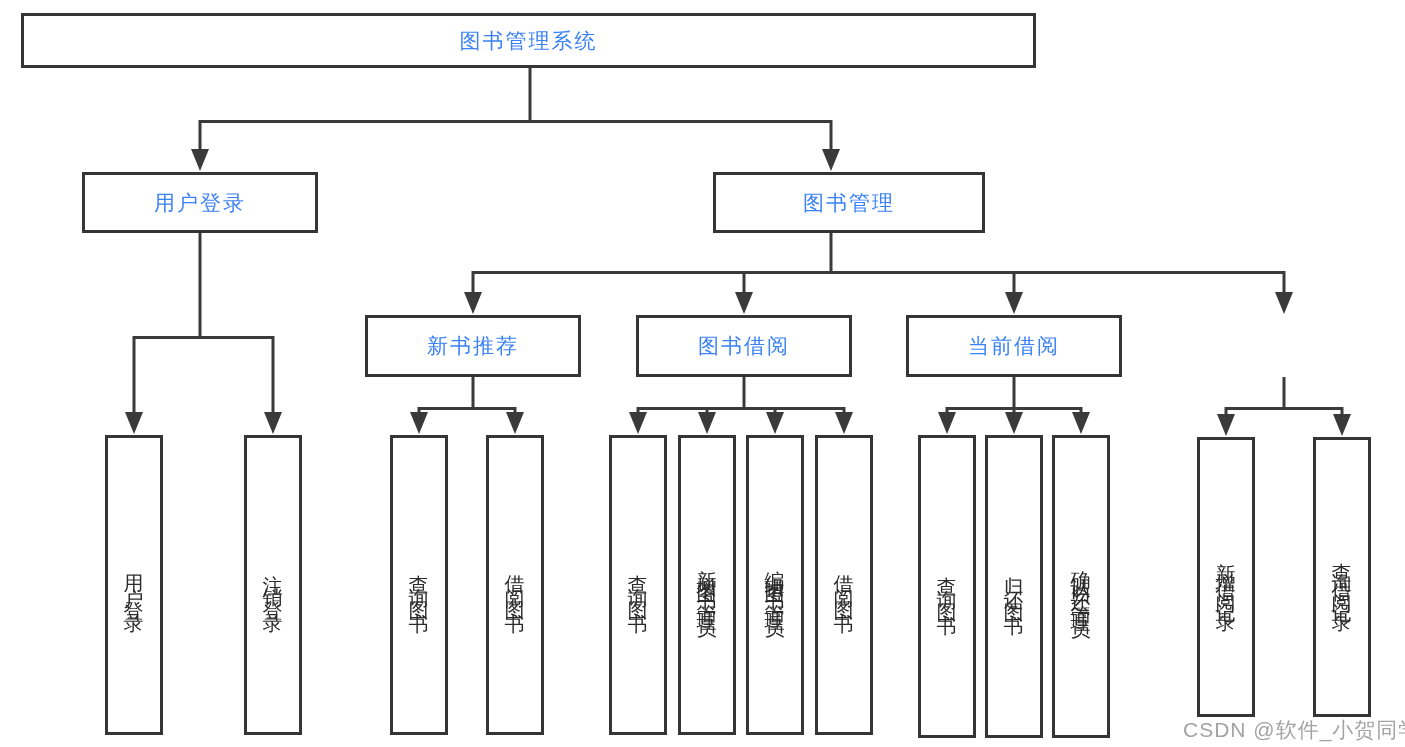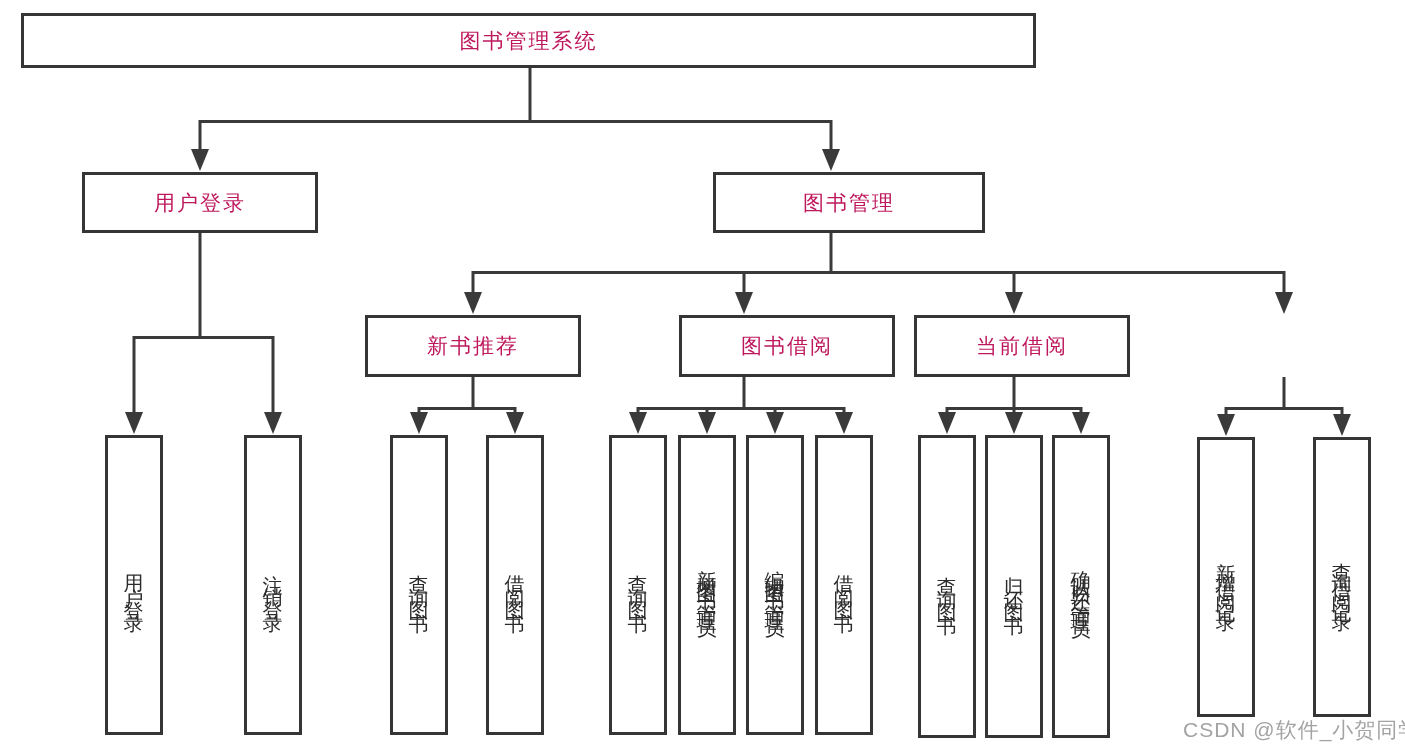--- a/index.html
+++ b/index.html
@@ -14,21 +14,21 @@
   .connectors { position: absolute; left: 0; top: 0; z-index: 1; }
   .hnode {
     position: absolute;
     box-sizing: border-box;
     border: 3px solid #353535;
     background: #ffffff;
     display: flex;
     align-items: center;
     justify-content: center;
     font-size: 21px;
-    color: #be185d;
+    color: #3b82f6;
     letter-spacing: 2px;
     z-index: 2;
   }
   .vnode {
     position: absolute;
     box-sizing: border-box;
     border: 3px solid #353535;
     background: #ffffff;
     display: flex;
     align-items: center;
@@ -102,22 +102,22 @@
       <polygon points="1333,414 1351,414 1342,436"></polygon>
     </g>
   </svg>
 
   <div class="hnode" style="left:21px; top:13px; width:1015px; height:55px;">图书管理系统</div>
 
   <div class="hnode" style="left:82px; top:172px; width:236px; height:61px;">用户登录</div>
   <div class="hnode" style="left:713px; top:172px; width:272px; height:61px;">图书管理</div>
 
   <div class="hnode" style="left:365px; top:315px; width:216px; height:62px;text-align:right;">新书推荐</div>
-  <div class="hnode" style="left:636px; top:315px; width:216px; height:62px;margin-left:43px;">图书借阅</div>
-  <div class="hnode" style="left:906px; top:315px; width:216px; height:62px;margin-left:8px;">当前借阅</div>
+  <div class="hnode" style="left:636px; top:315px; width:216px; height:62px;">图书借阅</div>
+  <div class="hnode" style="left:906px; top:315px; width:216px; height:62px;">当前借阅</div>
 
   <div class="vnode" style="left:105px; top:435px; width:58px; height:300px;">
     <span>用户登录</span>
   </div>
   <div class="vnode" style="left:244px; top:435px; width:58px; height:300px;">
     <span>注销登录</span>
   </div>
 
   <div class="vnode" style="left:390px; top:435px; width:58px; height:300px;">
     <span>查询图书</span>

